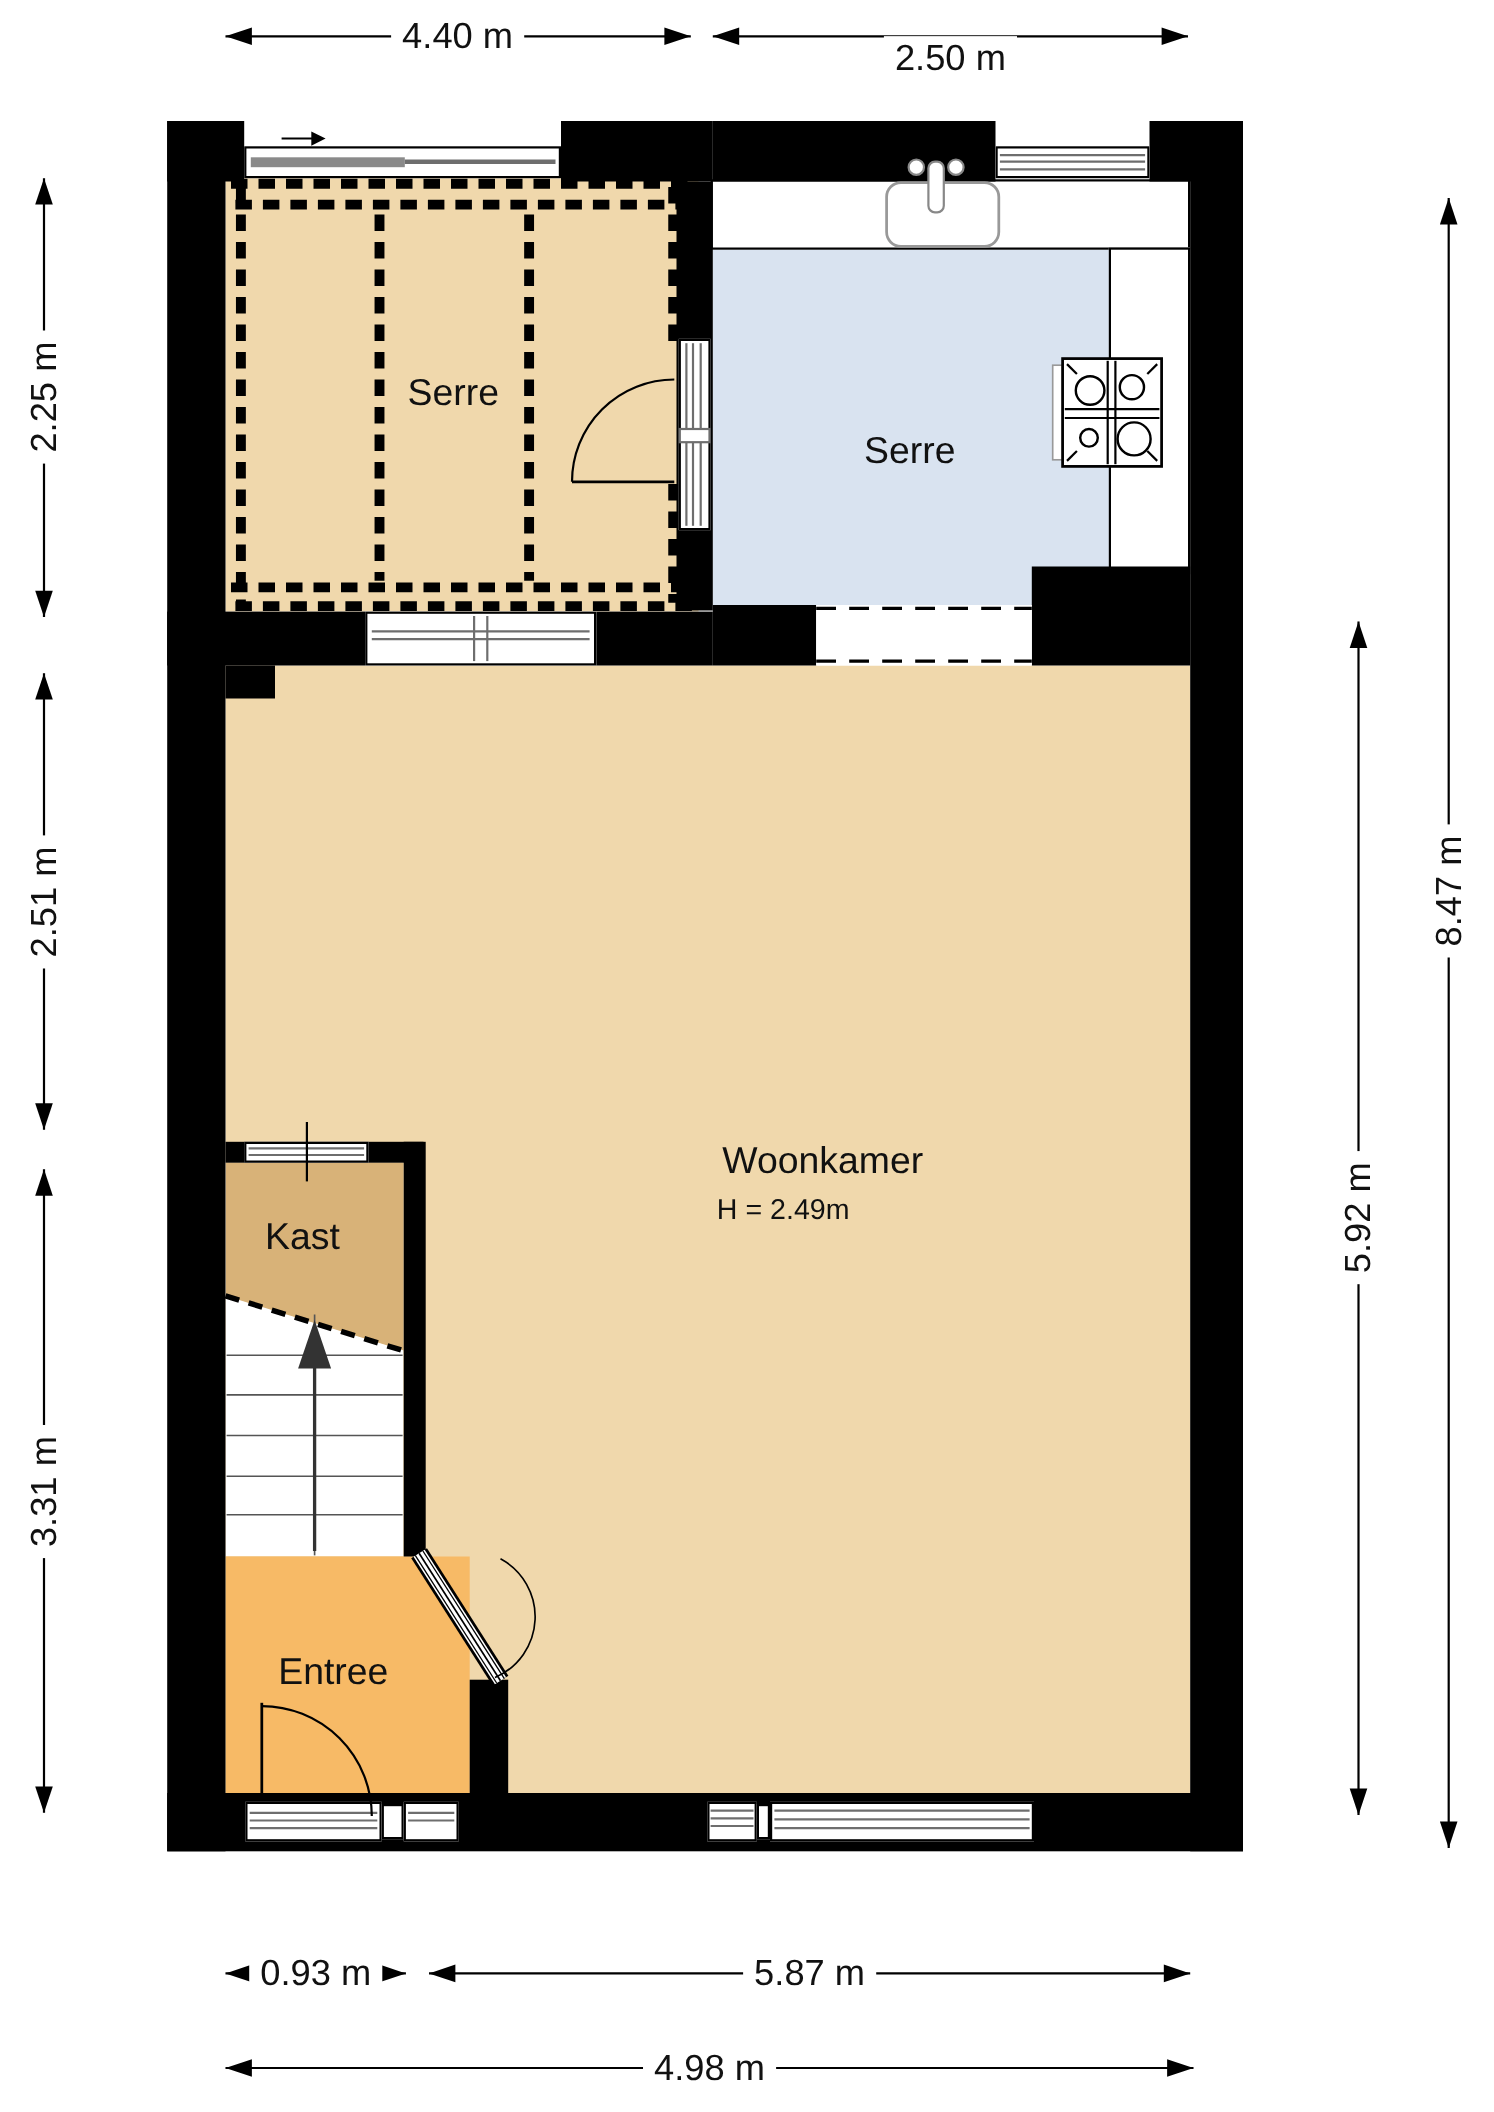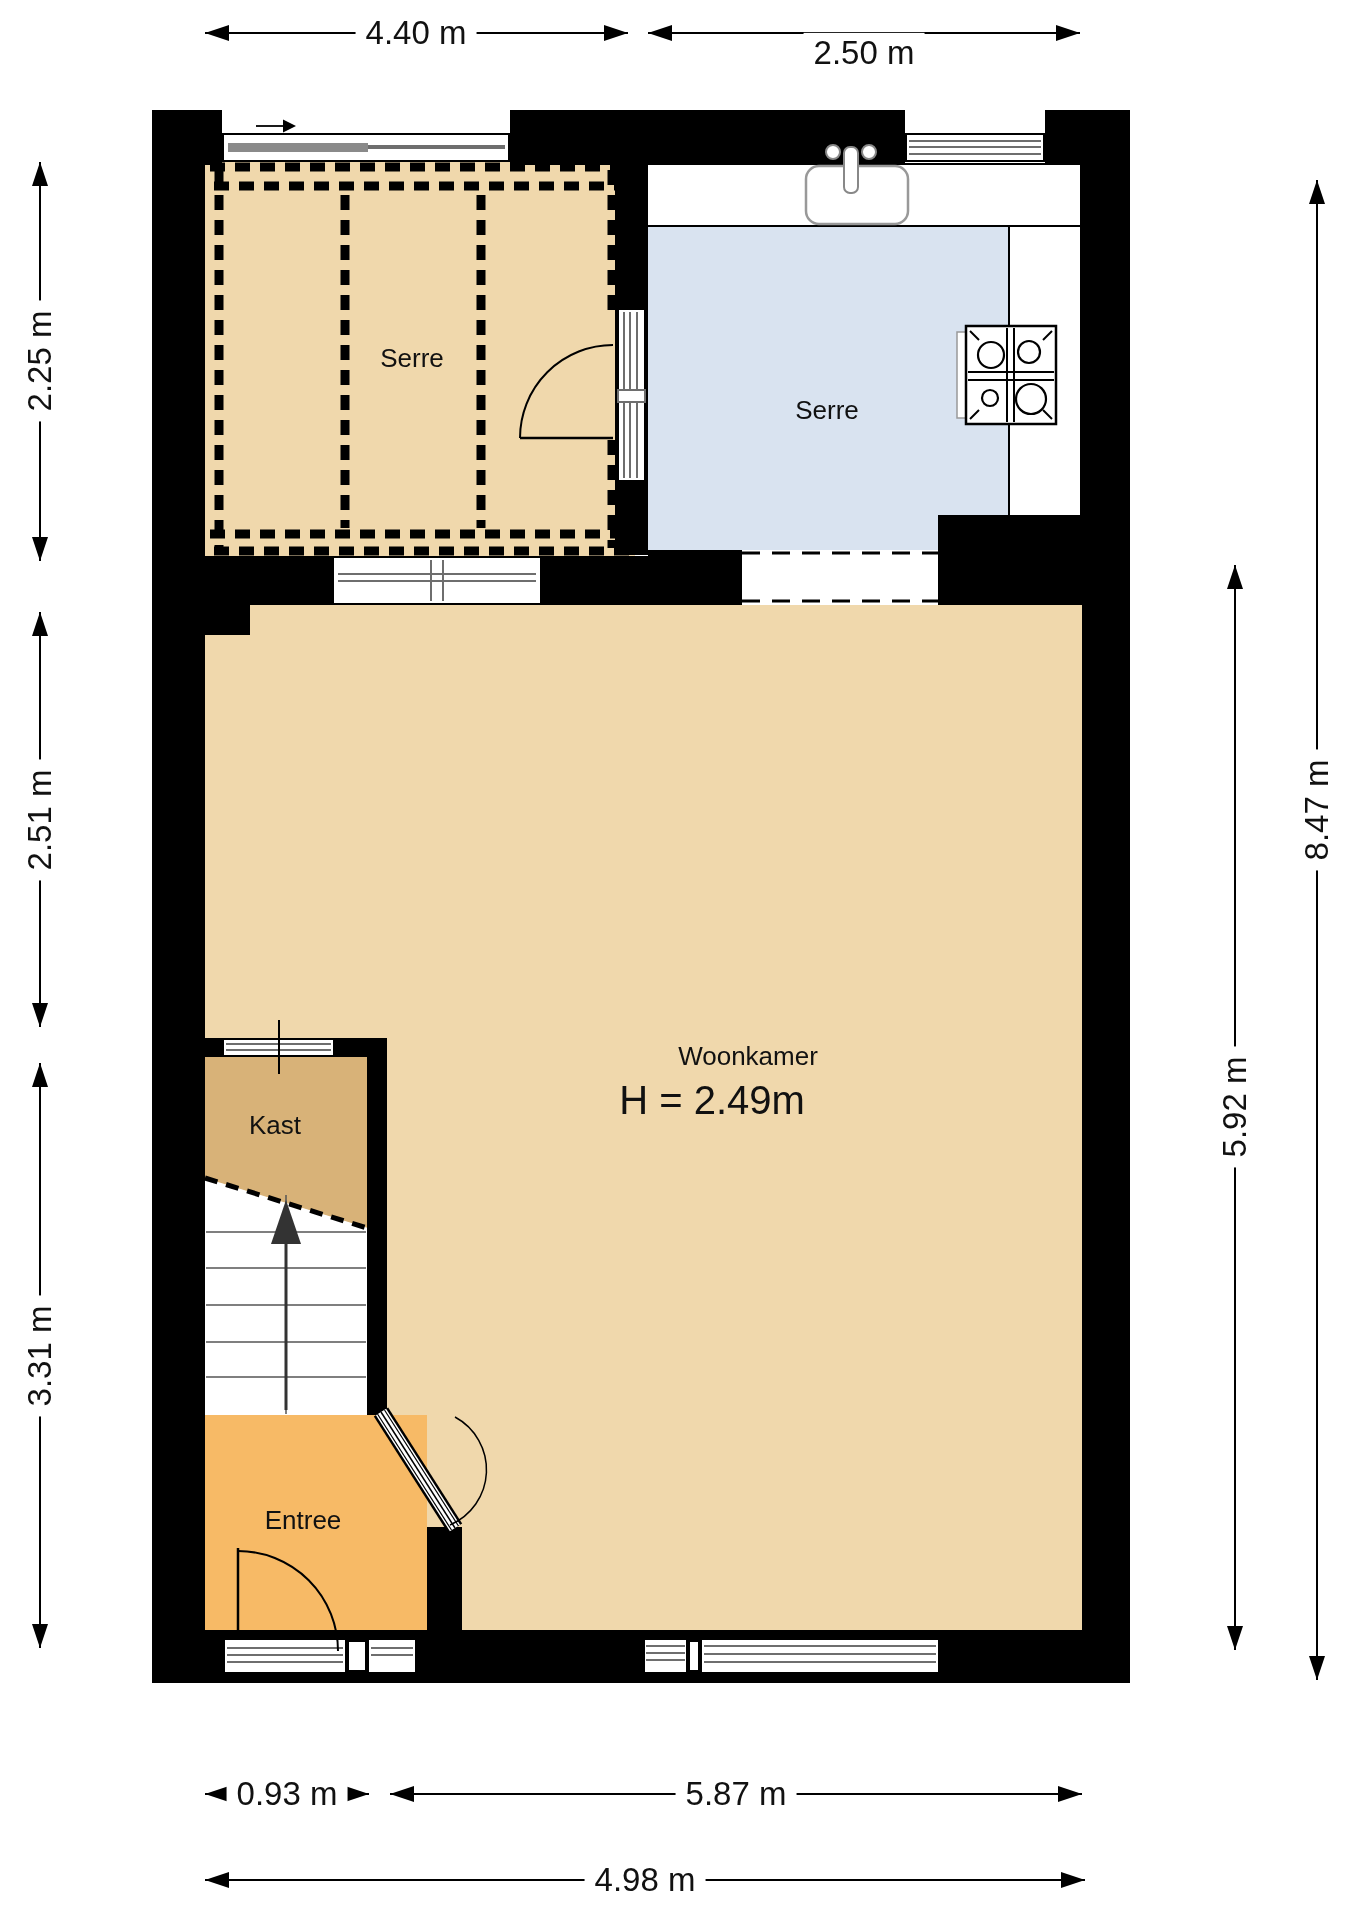--- a/index.html
+++ b/index.html
@@ -3,22 +3,22 @@
 <meta charset="utf-8">
 <style>
   html,body{margin:0;padding:0;background:#fff;}
   #stage{position:relative;width:1358px;height:1920px;background:#fff;overflow:hidden;
          font-family:"Liberation Sans", sans-serif;color:#111;}
   .abs{position:absolute;}
   .wall{position:absolute;background:#000;}
   .floor{position:absolute;}
   .win{position:absolute;background:#fff;border:2px solid #000;box-sizing:border-box;}
   .counter{position:absolute;background:#fff;border:2px solid #000;box-sizing:border-box;}
-  .rlabel{position:absolute;transform:translate(-50%,-50%);font-size:26px;white-space:nowrap;}
-  .rsub{position:absolute;transform:translate(-50%,-50%);font-size:40px;white-space:nowrap;}
+  .rlabel{position:absolute;transform:translate(-50%,-50%);font-size:34px;white-space:nowrap;}
+  .rsub{position:absolute;transform:translate(-50%,-50%);font-size:26px;white-space:nowrap;}
   .dlab{position:absolute;transform:translate(-50%,-50%);font-size:33px;background:#fff;
         padding:2px 10px;white-space:nowrap;line-height:1.1;}
   .dlab.vert{transform:translate(-50%,-50%) rotate(-90deg);}
   svg{position:absolute;left:0;top:0;}
 </style>
 </head>
 <body>
 
 <div id="stage">
 

